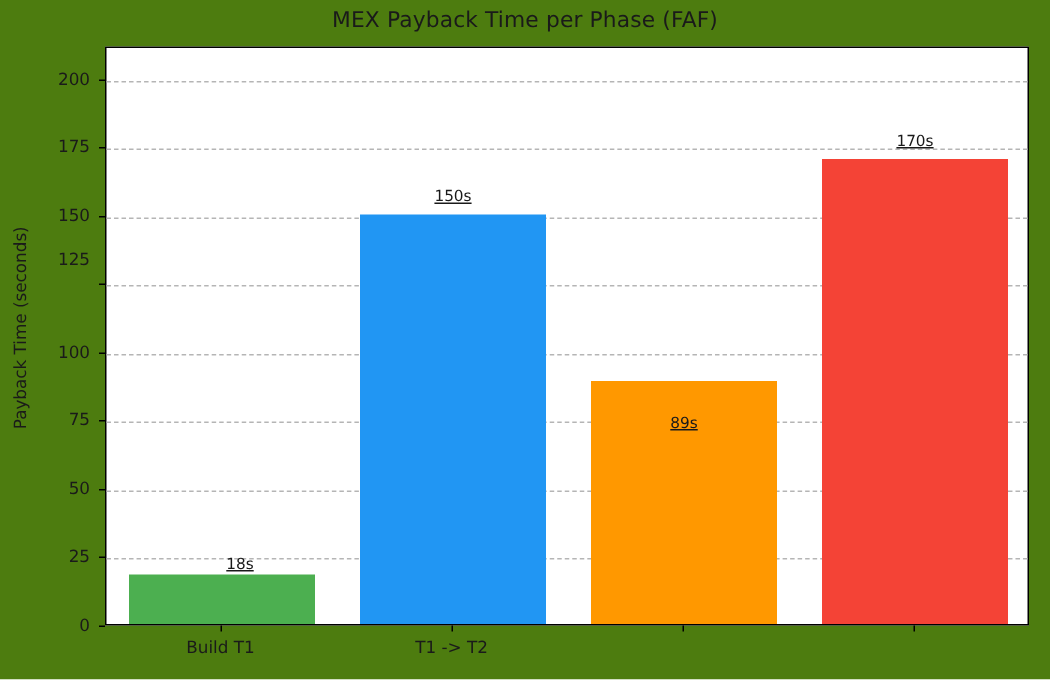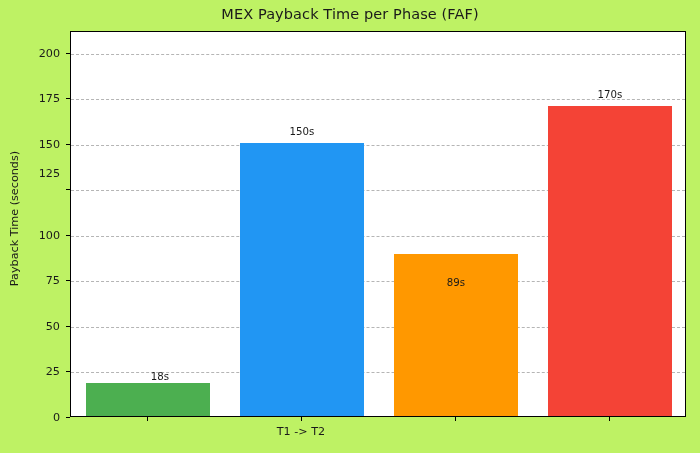--- a/index.html
+++ b/index.html
@@ -12,21 +12,21 @@
     height: 453px;
     font-family: "DejaVu Sans", "Liberation Sans", sans-serif;
     color: #1a1a1a;
     overflow: hidden;
   }
 
   #figure {
     position: relative;
     width: 700px;
     height: 453px;
-    background: #bef264;
+    background: #4d7c0f;
   }
 
   
   #chart-title {
     position: absolute;
     left: 0;
     top: 6px;
     width: 700px;
     text-align: center;
     font-size: 14.5px;
@@ -83,20 +83,21 @@
     bottom: 0;
   }
 
   .bar-value {
     position: absolute;
     font-size: 10.2px;
     color: #1a1a1a;
     text-align: center;
     white-space: nowrap;
     transform: translateX(-50%);
+    text-decoration: underline;
   }
 
   
   .y-tick-label {
     position: absolute;
     right: 702px;
     width: 60px;
     text-align: right;
     font-size: 11.2px;
     color: #1a1a1a;
@@ -193,19 +194,20 @@
     <div id="labels-layer">
         <div class="bar-value" style="left: 77px; top: 339px; margin-left: 12px;">18s</div>
         <div class="bar-value" style="left: 231px; top: 93.8868px;">150s</div>
         <div class="bar-value" style="left: 385px; top: 204.953px; margin-top: 40px;">89s</div>
         <div class="bar-value" style="left: 539px; top: 57.4717px;">170s</div>
       </div>
   </div>
 
   <div id="x-ticks">
       <div class="x-tick-mark" style="left: 77px;"></div>
+      <div class="x-tick-label" style="left: 77px;">Build T1</div>
       <div class="x-tick-mark" style="left: 231px;"></div>
       <div class="x-tick-label" style="left: 231px;">T1 -&gt; T2</div>
       <div class="x-tick-mark" style="left: 385px;"></div>
       <div class="x-tick-mark" style="left: 539px;"></div>
     </div>
 
 </div>
 
 </body></html>

